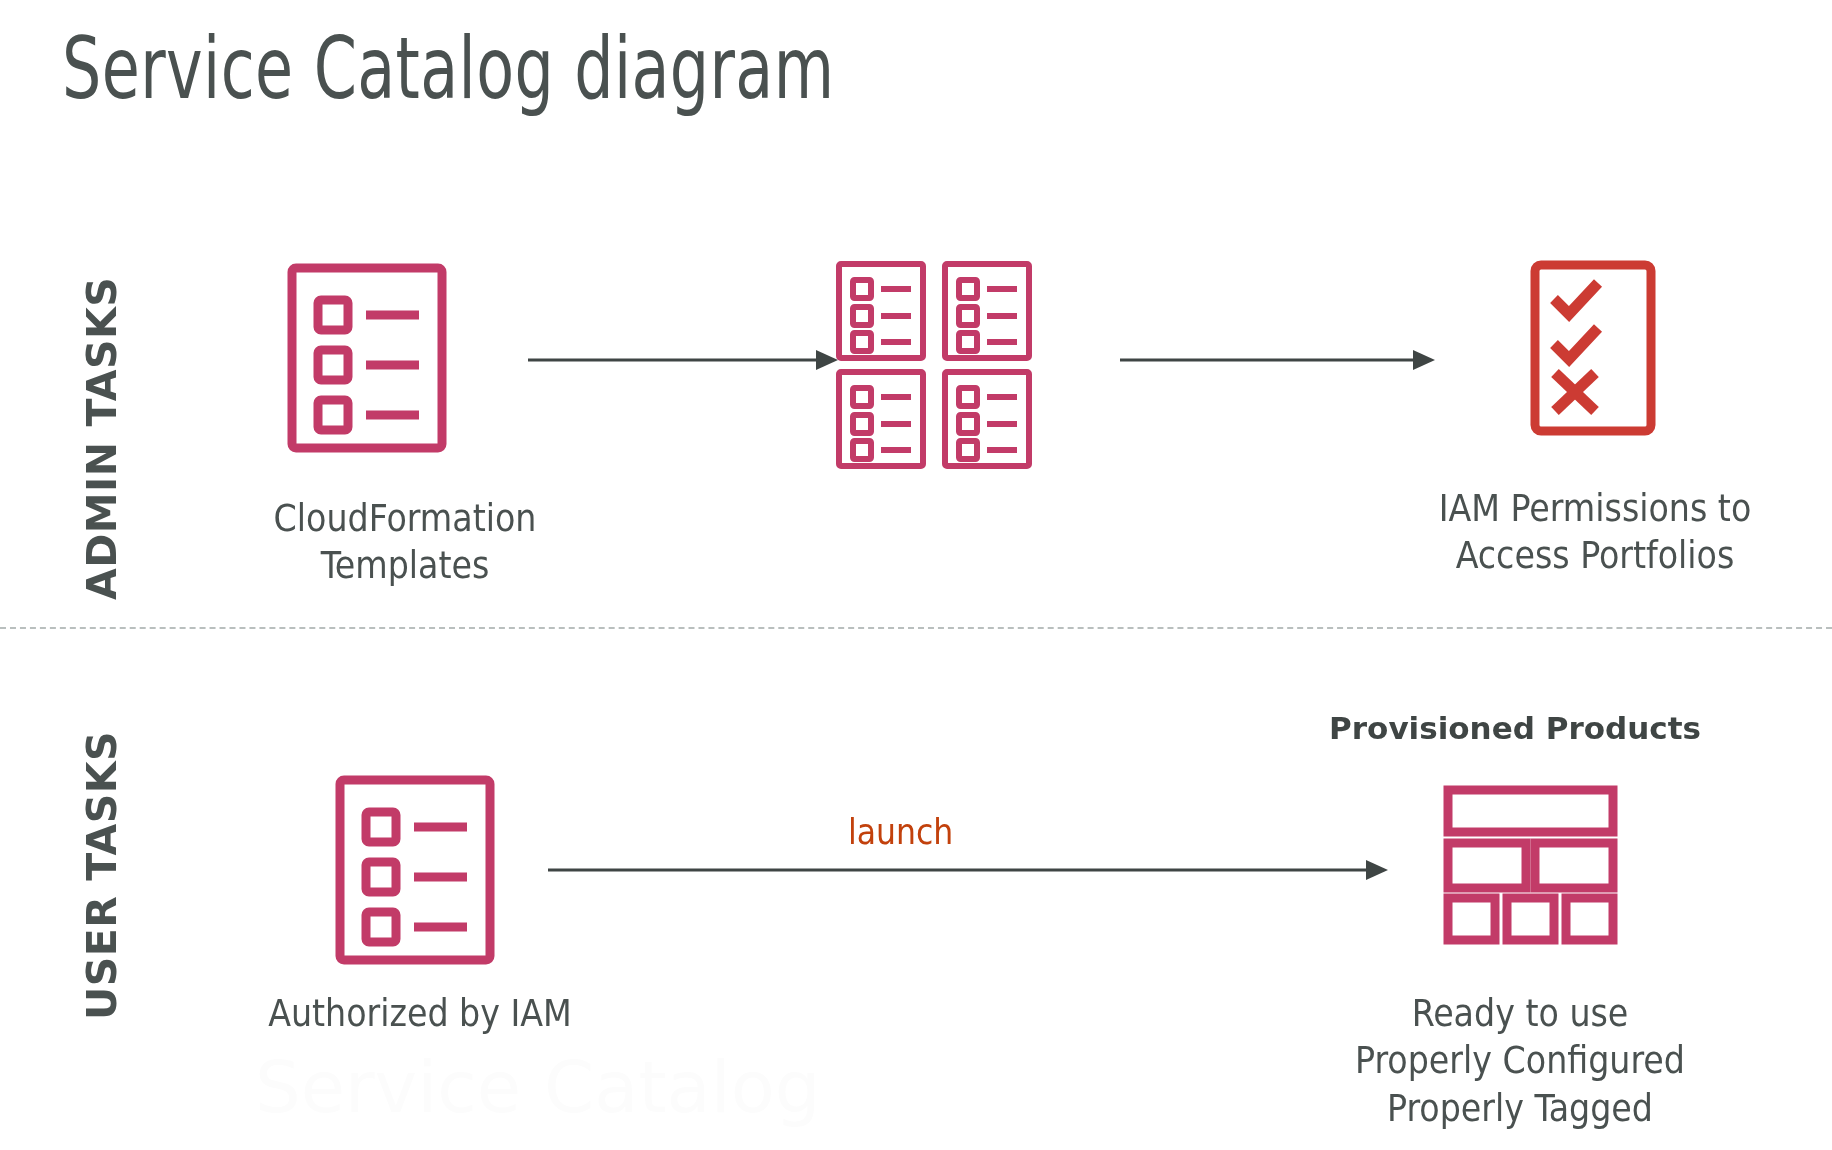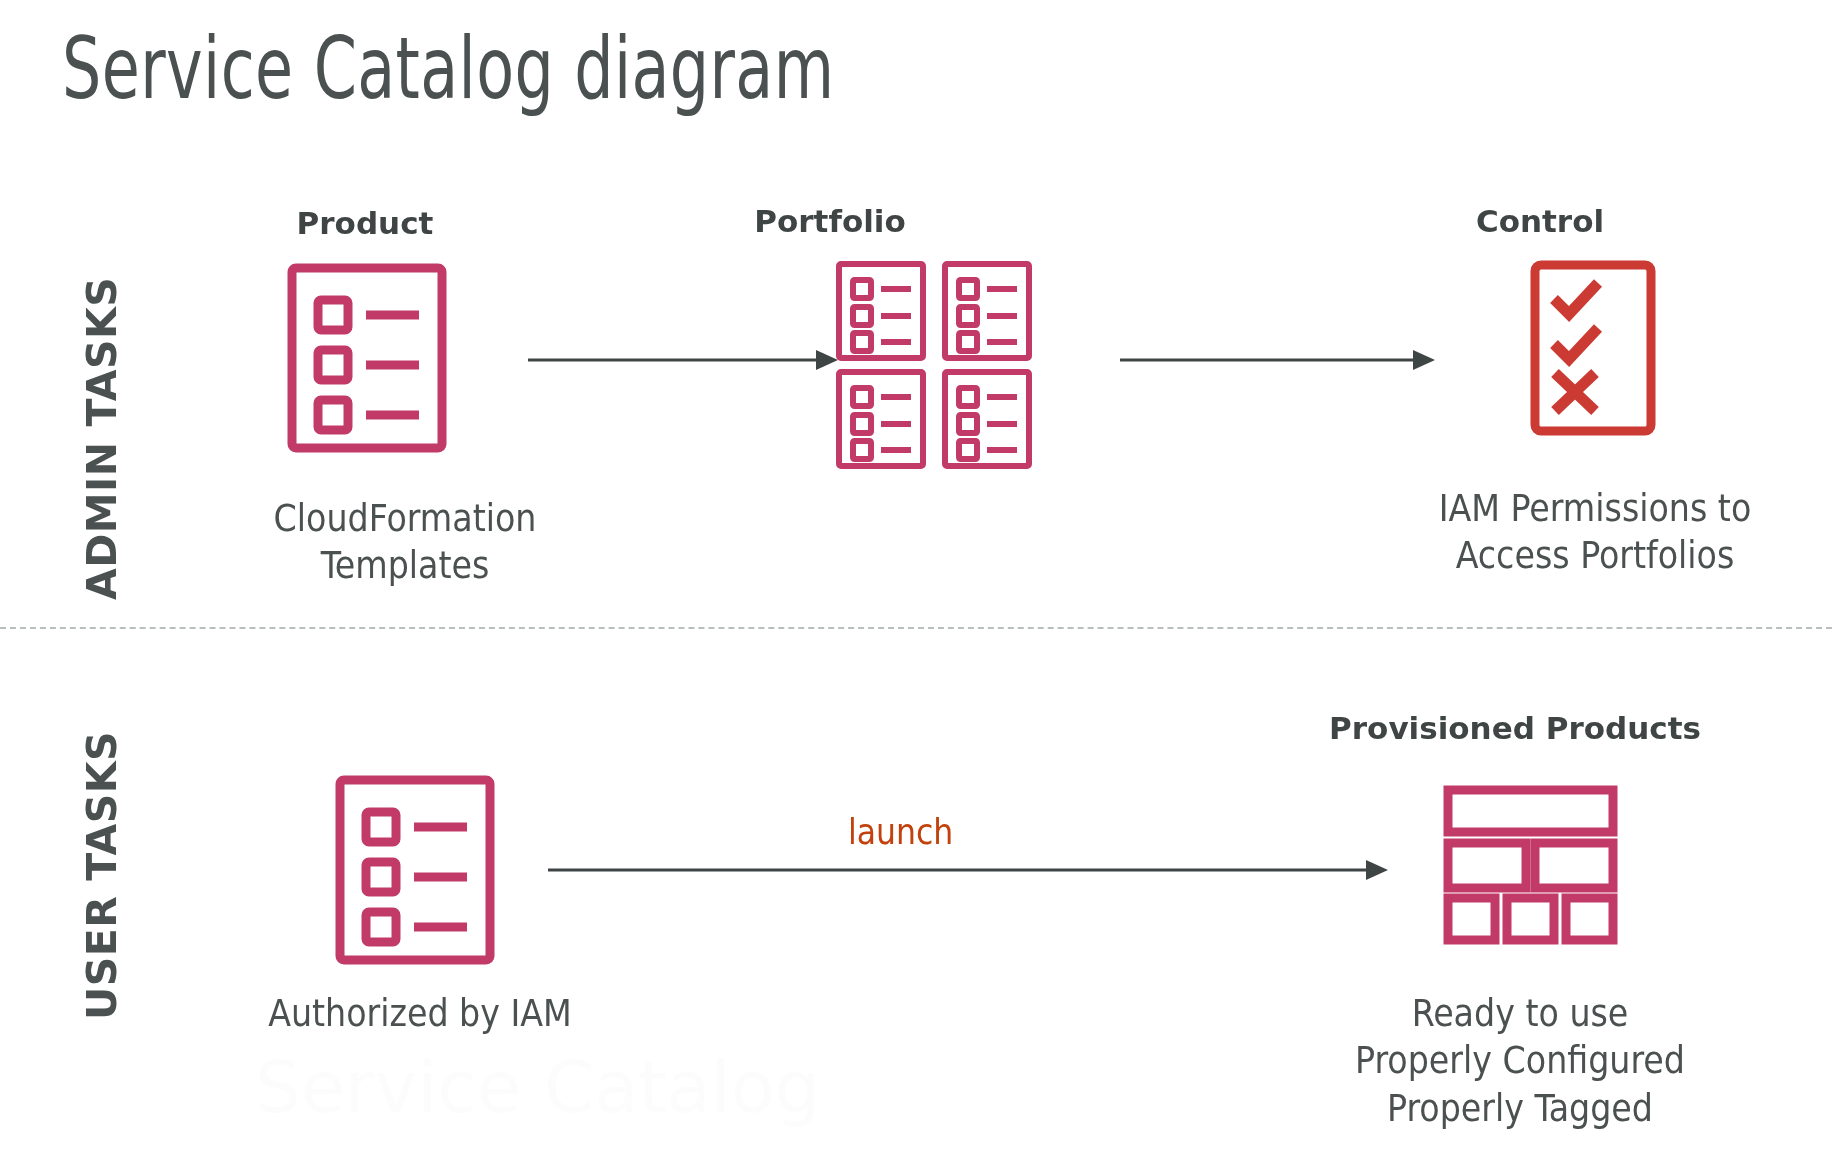--- a/index.html
+++ b/index.html
@@ -116,21 +116,20 @@
 <div id="canvas">
 
   <div id="page-title">Service Catalog diagram</div>
 
   <div class="row-label" id="label-admin">ADMIN TASKS</div>
 
   <div class="row-label" id="label-user">USER TASKS</div>
 
   <div id="divider"></div>
 
-  <div class="node-title" style="left:240px; top:205px; width:250px;">Product</div>
 
   <div class="icon-box" style="left:282px; top:258px;">
     <svg width="170" height="200" viewBox="0 0 170 200" xmlns="http://www.w3.org/2000/svg">
       <rect x="10" y="10" width="150" height="180" rx="4" ry="4" fill="none" stroke="#C23B68" stroke-width="9"></rect>
       <rect x="36" y="42" width="30" height="30" rx="3" ry="3" fill="none" stroke="#C23B68" stroke-width="9"></rect>
       <line x1="84" y1="57" x2="137" y2="57" stroke="#C23B68" stroke-width="9" stroke-linecap="butt"></line>
       <rect x="36" y="92" width="30" height="30" rx="3" ry="3" fill="none" stroke="#C23B68" stroke-width="9"></rect>
       <line x1="84" y1="107" x2="137" y2="107" stroke="#C23B68" stroke-width="9" stroke-linecap="butt"></line>
       <rect x="36" y="142" width="30" height="30" rx="3" ry="3" fill="none" stroke="#C23B68" stroke-width="9"></rect>
       <line x1="84" y1="157" x2="137" y2="157" stroke="#C23B68" stroke-width="9" stroke-linecap="butt"></line>
@@ -140,21 +139,20 @@
   <div class="node-caption" style="left:215px; top:495px; width:380px; white-space:pre-line;">CloudFormation
 Templates</div>
 
   <div class="arrow" style="left:528px; top:345px;">
     <svg width="310" height="30" viewBox="0 0 310 30" xmlns="http://www.w3.org/2000/svg">
       <line x1="0" y1="15" x2="288" y2="15" stroke="#3f4544" stroke-width="3"></line>
       <polygon points="288,5 310,15 288,25" fill="#3f4544"></polygon>
     </svg>
   </div>
 
-  <div class="node-title" style="left:700px; top:203px; width:260px;">Portfolio</div>
 
   <div class="icon-box" style="left:833px; top:258px;">
     <svg width="212" height="215" viewBox="0 0 212 215" xmlns="http://www.w3.org/2000/svg">
       <g stroke="#C23B68" fill="none" stroke-width="6">
 
         <g transform="translate(4,4)">
           <rect x="2" y="2" width="84" height="94" rx="2" ry="2"></rect>
           <rect x="16" y="18" width="18" height="18" rx="1.5" ry="1.5"></rect>
           <line x1="44" y1="27" x2="74" y2="27" stroke-width="6"></line>
           <rect x="16" y="45" width="18" height="18" rx="1.5" ry="1.5"></rect>
@@ -197,21 +195,20 @@
   </div>
 
 
   <div class="arrow" style="left:1120px; top:345px;">
     <svg width="315" height="30" viewBox="0 0 315 30" xmlns="http://www.w3.org/2000/svg">
       <line x1="0" y1="15" x2="293" y2="15" stroke="#3f4544" stroke-width="3"></line>
       <polygon points="293,5 315,15 293,25" fill="#3f4544"></polygon>
     </svg>
   </div>
 
-  <div class="node-title" style="left:1415px; top:203px; width:250px;">Control</div>
 
   <div class="icon-box" style="left:1528px; top:258px;">
     <svg width="130" height="180" viewBox="0 0 130 180" xmlns="http://www.w3.org/2000/svg">
       <rect x="7" y="7" width="116" height="166" rx="6" ry="6" fill="none" stroke="#CC3B33" stroke-width="9"></rect>
 
       <polyline points="26,41 41,56 70,25" fill="none" stroke="#CC3B33" stroke-width="11" stroke-linecap="butt" stroke-linejoin="miter"></polyline>
 
       <polyline points="26,86 41,101 70,70" fill="none" stroke="#CC3B33" stroke-width="11" stroke-linecap="butt" stroke-linejoin="miter"></polyline>
 
       <line x1="27" y1="115" x2="67" y2="153" stroke="#CC3B33" stroke-width="11" stroke-linecap="butt"></line>

